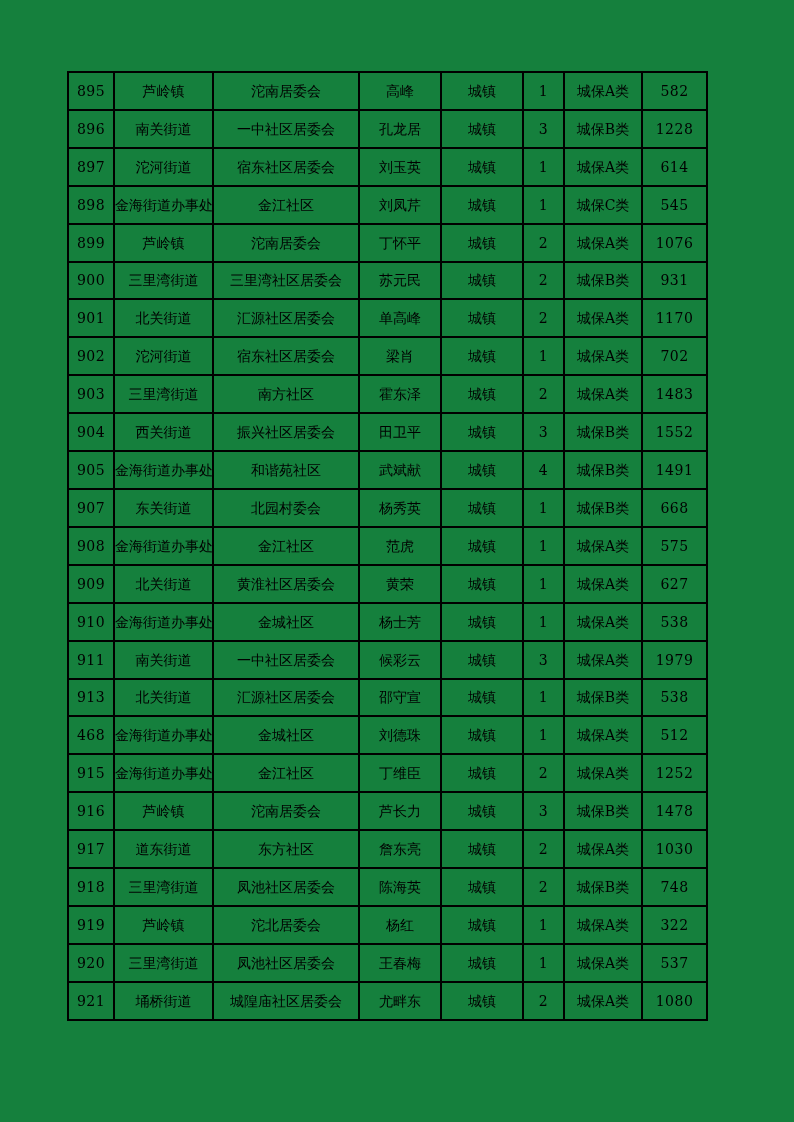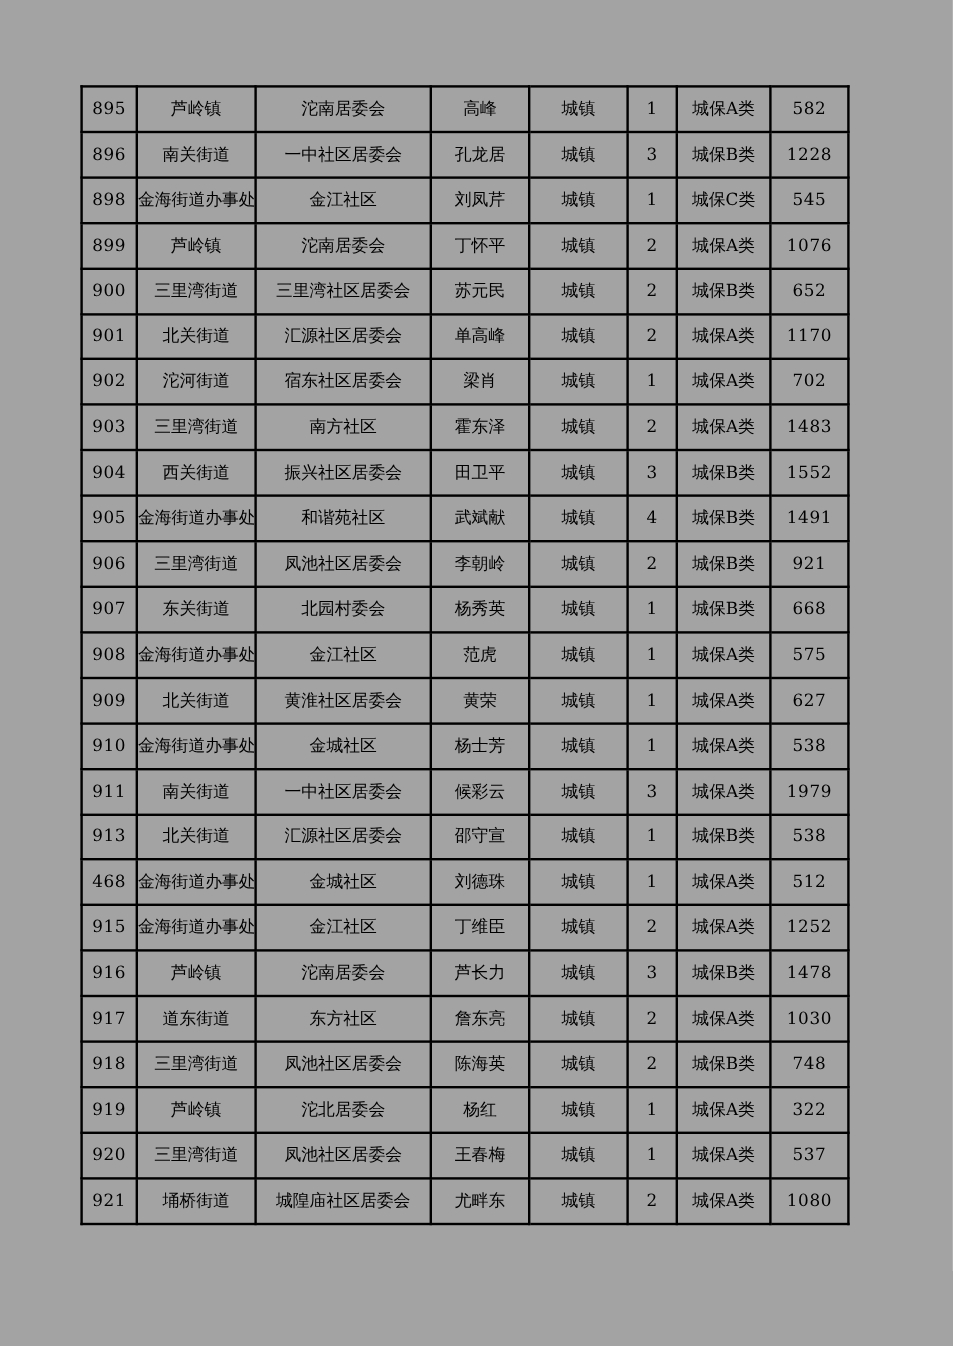--- a/index.html
+++ b/index.html
@@ -9,21 +9,21 @@
     background: #ffffff;
     position: relative;
     font-family: "DejaVu Serif", "Liberation Serif", serif;
     color: #000000;
   }
   .page {
     position: absolute;
     left: 0; top: 0;
     width: 794px;
     height: 1122px;
-    background: #a3a3a3;
+    background: #15803d;
     overflow: hidden;
   }
   table.records {
     position: absolute;
     left: 67px;
     top: 71px;
     width: 639px;
     height: 950px;
     border-collapse: collapse;
     table-layout: fixed;
@@ -73,20 +73,30 @@
           <td class="cell-serial">896</td>
           <td class="cell-township">南关街道</td>
           <td class="cell-community">一中社区居委会</td>
           <td class="cell-name">孔龙居</td>
           <td class="cell-type">城镇</td>
           <td class="cell-count">3</td>
           <td class="cell-category">城保B类</td>
           <td class="cell-amount">1228</td>
         </tr>
         <tr>
+          <td class="cell-serial">897</td>
+          <td class="cell-township">沱河街道</td>
+          <td class="cell-community">宿东社区居委会</td>
+          <td class="cell-name">刘玉英</td>
+          <td class="cell-type">城镇</td>
+          <td class="cell-count">1</td>
+          <td class="cell-category">城保A类</td>
+          <td class="cell-amount">614</td>
+        </tr>
+        <tr>
           <td class="cell-serial">898</td>
           <td class="cell-township">金海街道办事处</td>
           <td class="cell-community">金江社区</td>
           <td class="cell-name">刘凤芹</td>
           <td class="cell-type">城镇</td>
           <td class="cell-count">1</td>
           <td class="cell-category">城保C类</td>
           <td class="cell-amount">545</td>
         </tr>
         <tr>
@@ -100,21 +110,21 @@
           <td class="cell-amount">1076</td>
         </tr>
         <tr>
           <td class="cell-serial">900</td>
           <td class="cell-township">三里湾街道</td>
           <td class="cell-community">三里湾社区居委会</td>
           <td class="cell-name">苏元民</td>
           <td class="cell-type">城镇</td>
           <td class="cell-count">2</td>
           <td class="cell-category">城保B类</td>
-          <td class="cell-amount">652</td>
+          <td class="cell-amount">931</td>
         </tr>
         <tr>
           <td class="cell-serial">901</td>
           <td class="cell-township">北关街道</td>
           <td class="cell-community">汇源社区居委会</td>
           <td class="cell-name">单高峰</td>
           <td class="cell-type">城镇</td>
           <td class="cell-count">2</td>
           <td class="cell-category">城保A类</td>
           <td class="cell-amount">1170</td>
@@ -151,30 +161,20 @@
         </tr>
         <tr>
           <td class="cell-serial">905</td>
           <td class="cell-township">金海街道办事处</td>
           <td class="cell-community">和谐苑社区</td>
           <td class="cell-name">武斌献</td>
           <td class="cell-type">城镇</td>
           <td class="cell-count">4</td>
           <td class="cell-category">城保B类</td>
           <td class="cell-amount">1491</td>
-        </tr>
-        <tr>
-          <td class="cell-serial">906</td>
-          <td class="cell-township">三里湾街道</td>
-          <td class="cell-community">凤池社区居委会</td>
-          <td class="cell-name">李朝岭</td>
-          <td class="cell-type">城镇</td>
-          <td class="cell-count">2</td>
-          <td class="cell-category">城保B类</td>
-          <td class="cell-amount">921</td>
         </tr>
         <tr>
           <td class="cell-serial">907</td>
           <td class="cell-township">东关街道</td>
           <td class="cell-community">北园村委会</td>
           <td class="cell-name">杨秀英</td>
           <td class="cell-type">城镇</td>
           <td class="cell-count">1</td>
           <td class="cell-category">城保B类</td>
           <td class="cell-amount">668</td>

